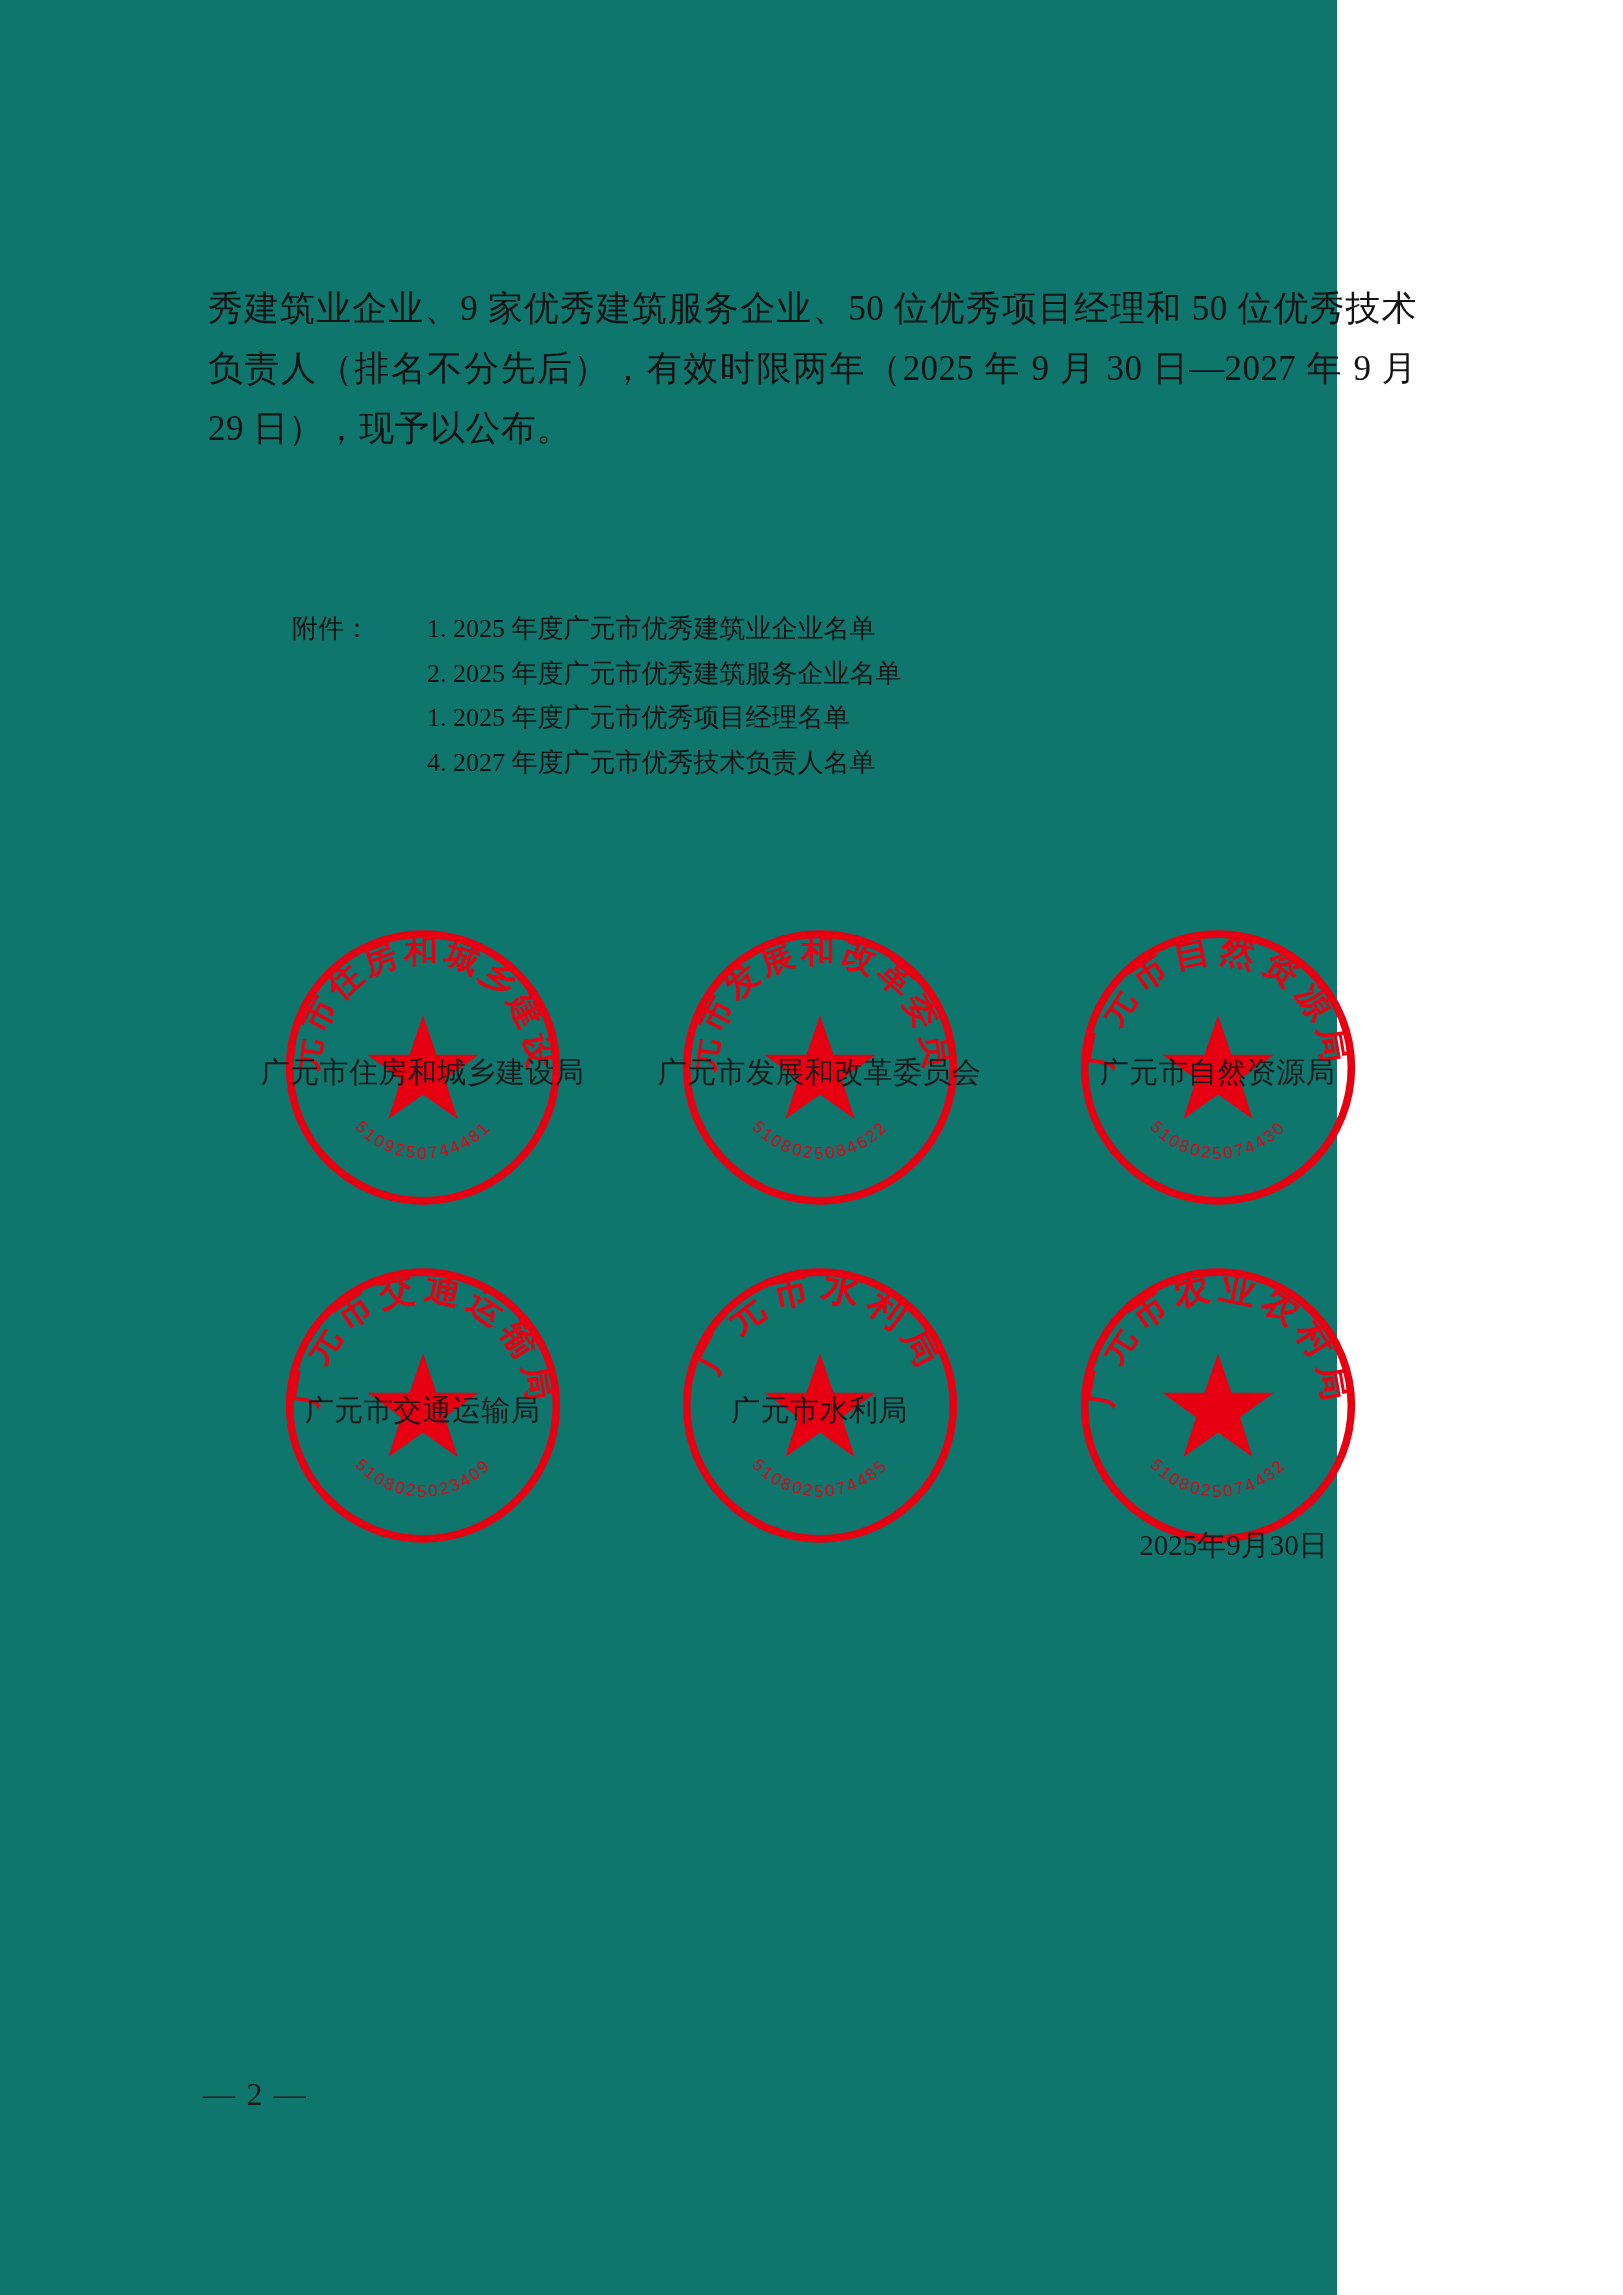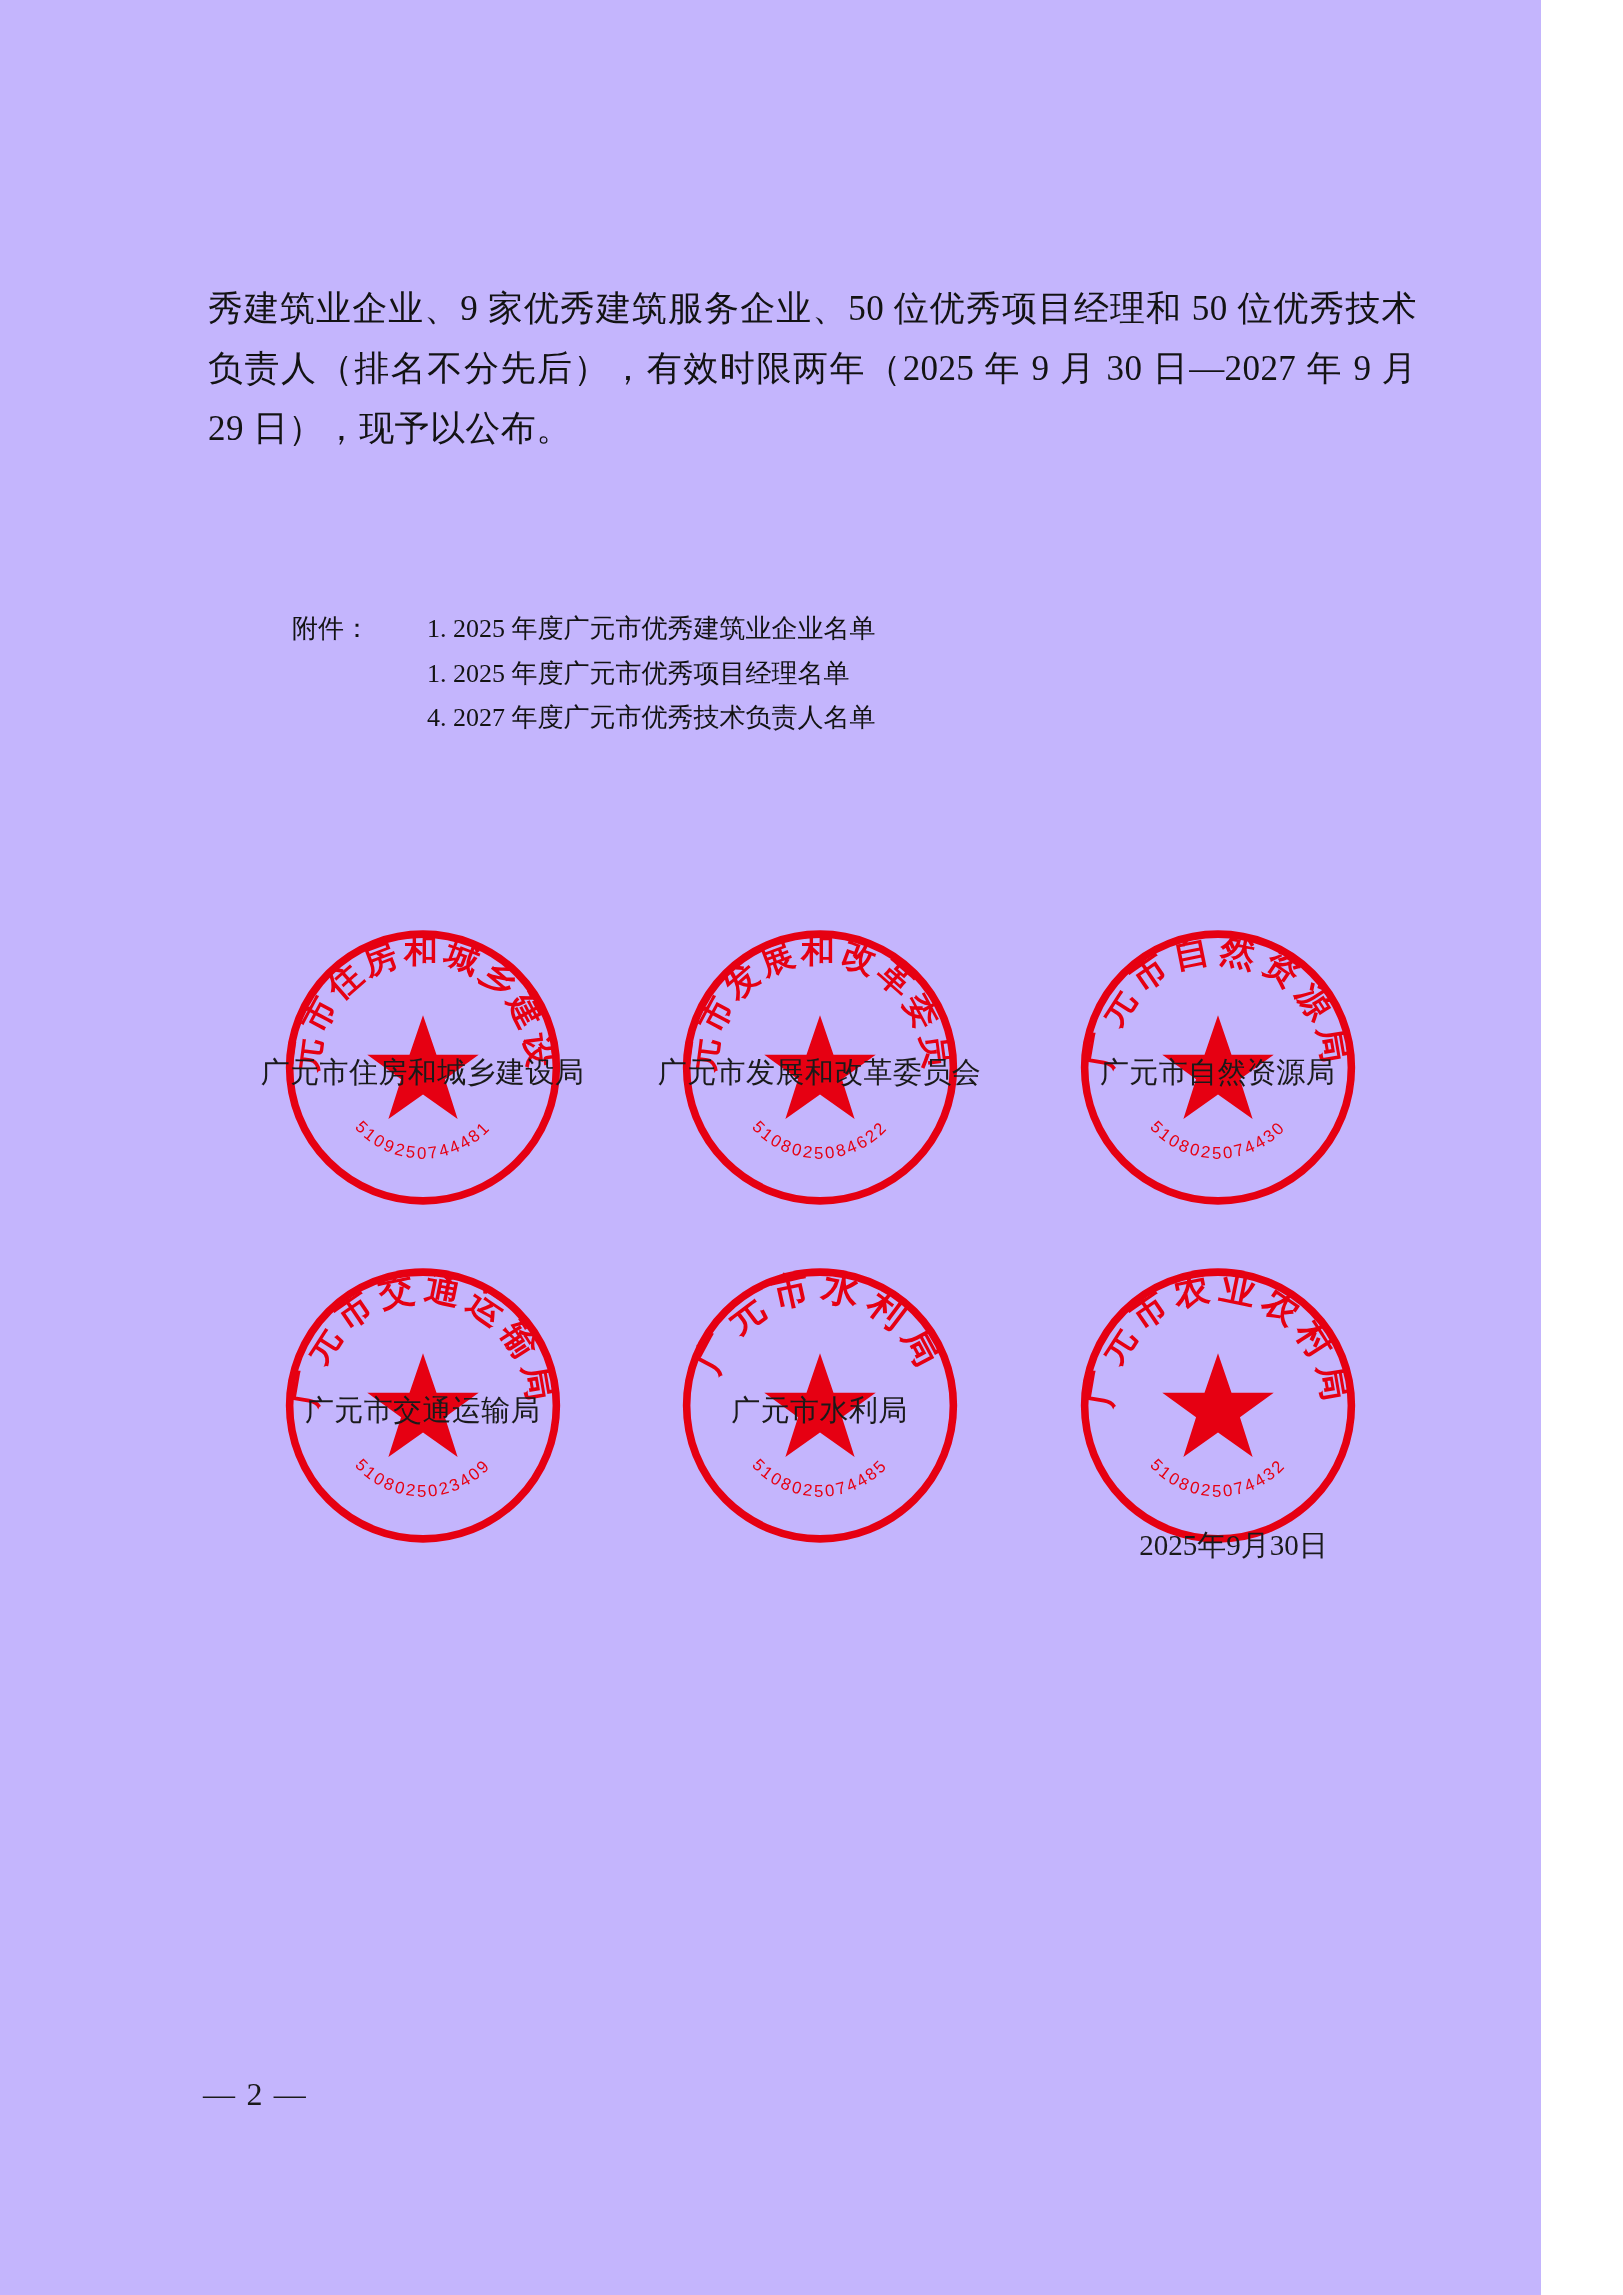--- a/index.html
+++ b/index.html
@@ -11,23 +11,23 @@
     width: 1623px;
     height: 2295px;
     position: relative;
     font-family: "Liberation Serif", serif;
     color: #111111;
     overflow: hidden;
   }
   .page {
     position: absolute;
     left: 0; top: 0;
-    width: 1541px;
+    width: 1337px;
     height: 2295px;
-    background: #c4b5fd;
+    background: #0f766e;
   }
   
   .body-text {
     position: absolute;
     left: 208px;
     top: 279px;
     width: 1209px;
     font-size: 35px;
     line-height: 1.72;
     letter-spacing: 0.4px;
@@ -121,20 +121,23 @@
 
 <div class="page">
 
   <div class="body-text">秀建筑业企业、9 家优秀建筑服务企业、50 位优秀项目经理和 50 位优秀技术负责人（排名不分先后），有效时限两年（2025 年 9 月 30 日—2027 年 9 月 29 日），现予以公布。</div>
 
   <div class="attach-block">
     <div class="attach-line">
       <span class="lead">附件：</span><span>1. 2025 年度广元市优秀建筑业企业名单</span>
     </div>
     <div class="attach-line">
+      <span class="lead-blank"></span><span>2. 2025 年度广元市优秀建筑服务企业名单</span>
+    </div>
+    <div class="attach-line">
       <span class="lead-blank"></span><span>1. 2025 年度广元市优秀项目经理名单</span>
     </div>
     <div class="attach-line">
       <span class="lead-blank"></span><span>4. 2027 年度广元市优秀技术负责人名单</span>
     </div>
   </div>
 
   <div class="seals">
 
     <div class="seal-cell r0 c0">

